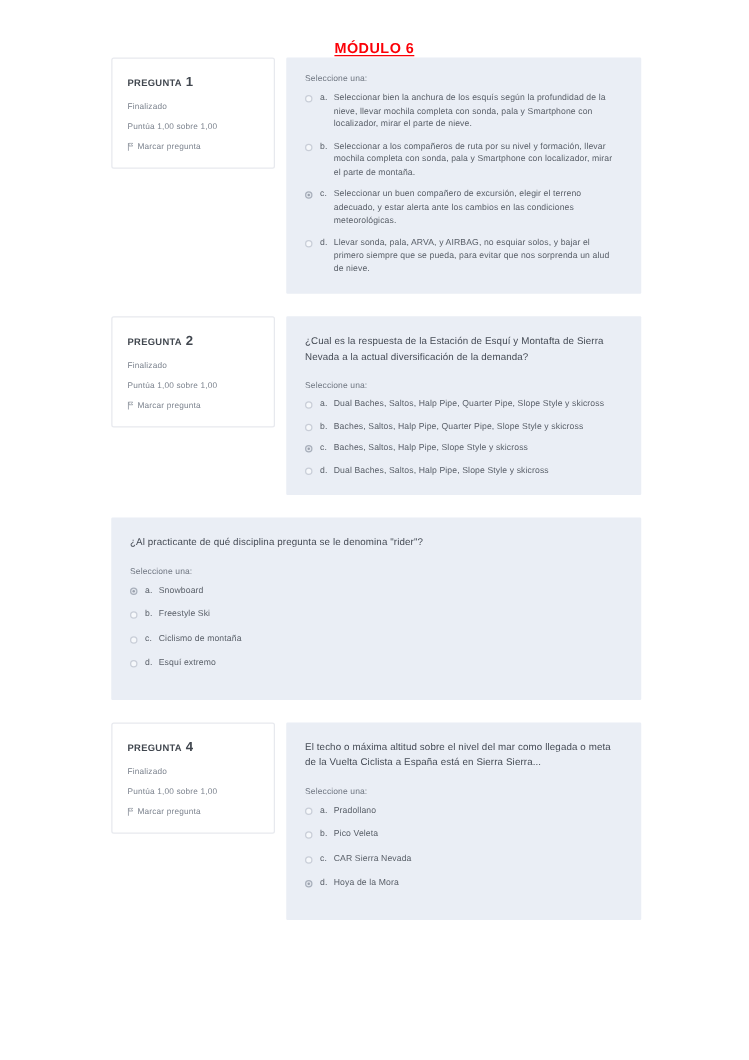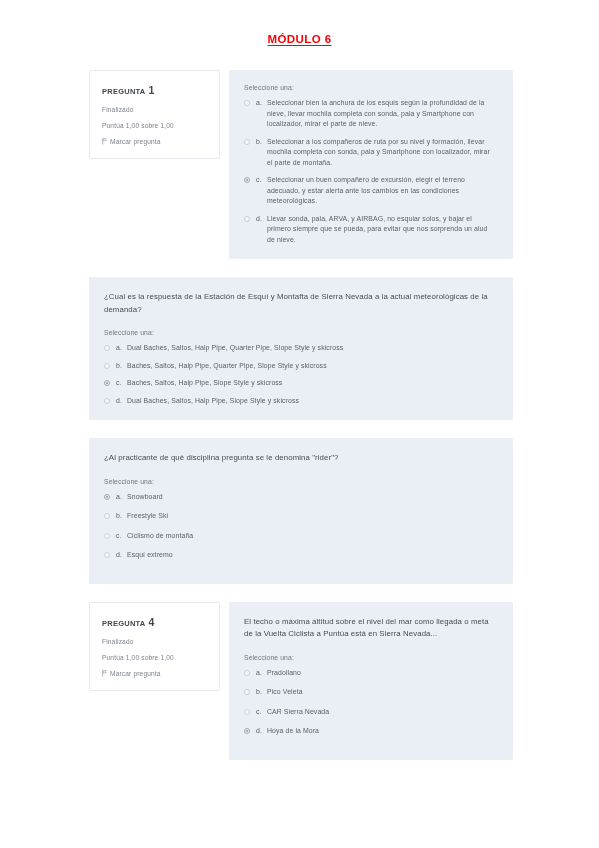--- a/index.html
+++ b/index.html
@@ -27,21 +27,20 @@
     font-weight: bold;
     font-size: 11.5px;
     letter-spacing: 0.4px;
     text-decoration: underline;
     text-underline-offset: 2px;
     margin: 0;
     padding-top: 33px;
     line-height: 13px;
   }
   .questions {
-    margin-top: 24px;
     padding-left: 89px;
     padding-right: 86px;
   }
   .qblock {
     display: flex;
     align-items: flex-start;
     margin-bottom: 18px;
   }
   .qinfo {
     width: 131px;
@@ -202,22 +201,36 @@
             </li>
             <li class="option">
               <span class="radio"></span>
               <span class="opt-letter">d.</span>
               <span class="opt-text">Llevar sonda, pala, ARVA, y AIRBAG, no esquiar solos, y bajar el primero siempre que se pueda, para evitar que nos sorprenda un alud de nieve.</span>
             </li>
           </ul>
         </div>
       </div>
       <div class="qblock">
+        <div class="qinfo">
+          <div class="qinfo-title"><span>PREGUNTA</span><span class="qnum">2</span></div>
+          <div class="qinfo-line">Finalizado</div>
+          <div class="qinfo-line">Puntúa 1,00 sobre 1,00</div>
+          <div class="qinfo-flag">
+            <span class="flag-icon">
+              <svg width="5" height="7" viewBox="0 0 5 7">
+                <path d="M0.7 0.4 V6.6" stroke="#8d949e" stroke-width="0.7" fill="none"></path>
+                <path d="M1.1 0.6 H4.2 L3.2 1.7 L4.2 2.8 H1.1 Z" fill="none" stroke="#8d949e" stroke-width="0.6"></path>
+              </svg>
+            </span>
+            <span>Marcar pregunta</span>
+          </div>
+        </div>
         <div class="qbody">
-          <p class="qtext">¿Cual es la respuesta de la Estación de Esquí y Montafta de Sierra Nevada a la actual meteorológicas de la demanda?</p>
+          <p class="qtext">¿Cual es la respuesta de la Estación de Esquí y Montafta de Sierra Nevada a la actual diversificación de la demanda?</p>
           <div class="select-label">Seleccione una:</div>
           <ul class="options">
             <li class="option">
               <span class="radio"></span>
               <span class="opt-letter">a.</span>
               <span class="opt-text">Dual Baches, Saltos, Halp Pipe, Quarter Pipe, Slope Style y skicross</span>
             </li>
             <li class="option">
               <span class="radio"></span>
               <span class="opt-letter">b.</span>
@@ -273,21 +286,21 @@
             <span class="flag-icon">
               <svg width="5" height="7" viewBox="0 0 5 7">
                 <path d="M0.7 0.4 V6.6" stroke="#8d949e" stroke-width="0.7" fill="none"></path>
                 <path d="M1.1 0.6 H4.2 L3.2 1.7 L4.2 2.8 H1.1 Z" fill="none" stroke="#8d949e" stroke-width="0.6"></path>
               </svg>
             </span>
             <span>Marcar pregunta</span>
           </div>
         </div>
         <div class="qbody q-compact">
-          <p class="qtext">El techo o máxima altitud sobre el nivel del mar como llegada o meta de la Vuelta Ciclista a Puntúa está en Sierra Nevada...</p>
+          <p class="qtext">El techo o máxima altitud sobre el nivel del mar como llegada o meta de la Vuelta Ciclista a España está en Sierra Sierra...</p>
           <div class="select-label">Seleccione una:</div>
           <ul class="options">
             <li class="option">
               <span class="radio"></span>
               <span class="opt-letter">a.</span>
               <span class="opt-text">Pradollano</span>
             </li>
             <li class="option">
               <span class="radio"></span>
               <span class="opt-letter">b.</span>

